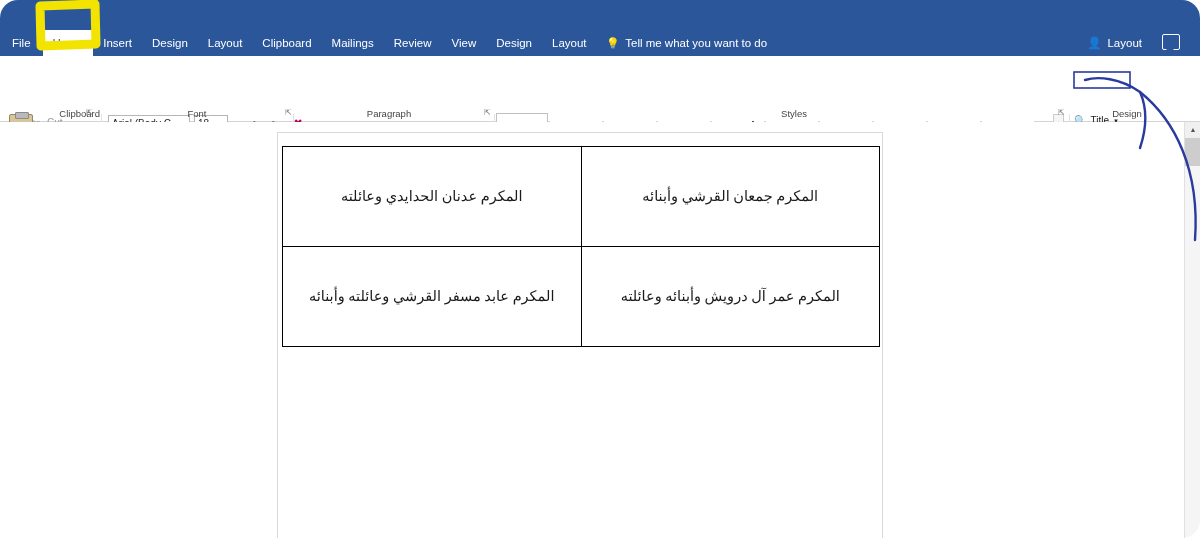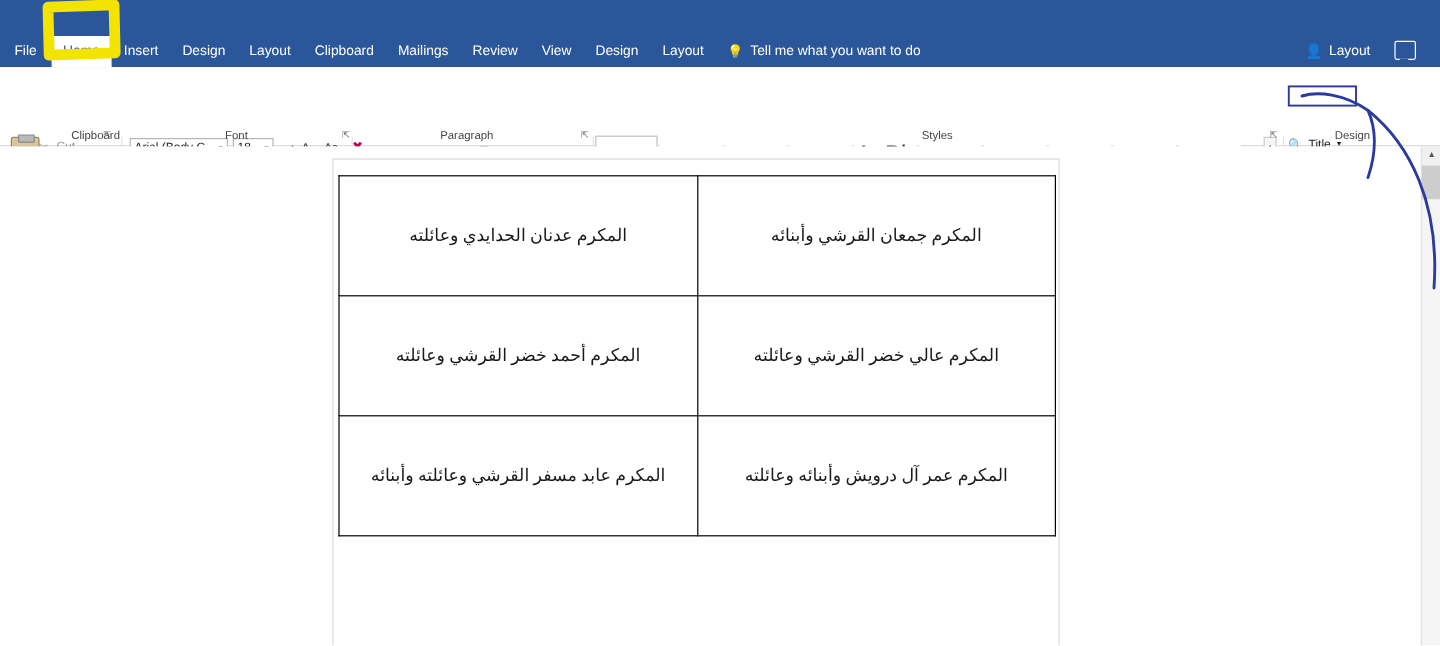--- a/index.html
+++ b/index.html
@@ -3,21 +3,21 @@
 <meta charset="utf-8">
 <style>
   * { box-sizing: border-box; }
   html, body {
     margin: 0; padding: 0;
     width: 1200px; height: 538px;
     overflow: hidden;
     font-family: "Liberation Sans", sans-serif;
     background: #ffffff;
   }
-  #app { position: relative; width: 1200px; height: 538px; overflow: hidden; }
+  #app { position: relative; width: 1200px; height: 538px; overflow: hidden; border-radius: 18px; }
 
   
   .tabbar {
     position: absolute; top: 0; left: 0; width: 1200px; height: 30px;
     background: #2b579a;
   }
   .ribbon-tabs {
     position: absolute; top: 30px; left: 0; width: 1200px; height: 26px;
     background: #2b579a; display: flex; align-items: center;
   }
@@ -371,38 +371,34 @@
     <div class="grp-sep" style="left:1069px;"></div>
   </div>
 
   <div class="ribbon-labels">
     <span class="grp-label" style="left:0px; width:100px;text-align:right;">Clipboard</span>
     <span class="dlg-launcher" style="left:86px;">⇱</span>
     <span class="grp-label" style="left:104px; width:186px;">Font</span>
     <span class="dlg-launcher" style="left:285px;">⇱</span>
     <span class="grp-label" style="left:296px; width:186px;">Paragraph</span>
     <span class="dlg-launcher" style="left:484px;">⇱</span>
-    <span class="grp-label" style="left:496px; width:570px;">Styles</span>
+    <span class="grp-label" style="left:509px; width:570px;">Styles</span>
     <span class="dlg-launcher" style="left:1058px;">⇱</span>
     <span class="grp-label" style="left:1072px; width:110px;">Design</span>
   </div>
 
   <div class="docarea">
     <div class="page">
       <table class="cards">
         <tbody>
             <tr>
           <td>المكرم عدنان الحدايدي وعائلته</td>
           <td>المكرم جمعان القرشي وأبنائه</td>
         </tr>
         <tr>
-          <td>المكرم أحمد خضر القرشي وعائلته</td>
-          <td>المكرم عالي خضر القرشي وعائلته</td>
-        </tr>
-        <tr>
           <td>المكرم عابد مسفر القرشي وعائلته وأبنائه</td>
           <td>المكرم عمر آل درويش وأبنائه وعائلته</td>
         </tr>
       </tbody>
         </table>
     </div>
   </div>
 
   <div class="vscroll">
     <div class="arrow">▲</div>

